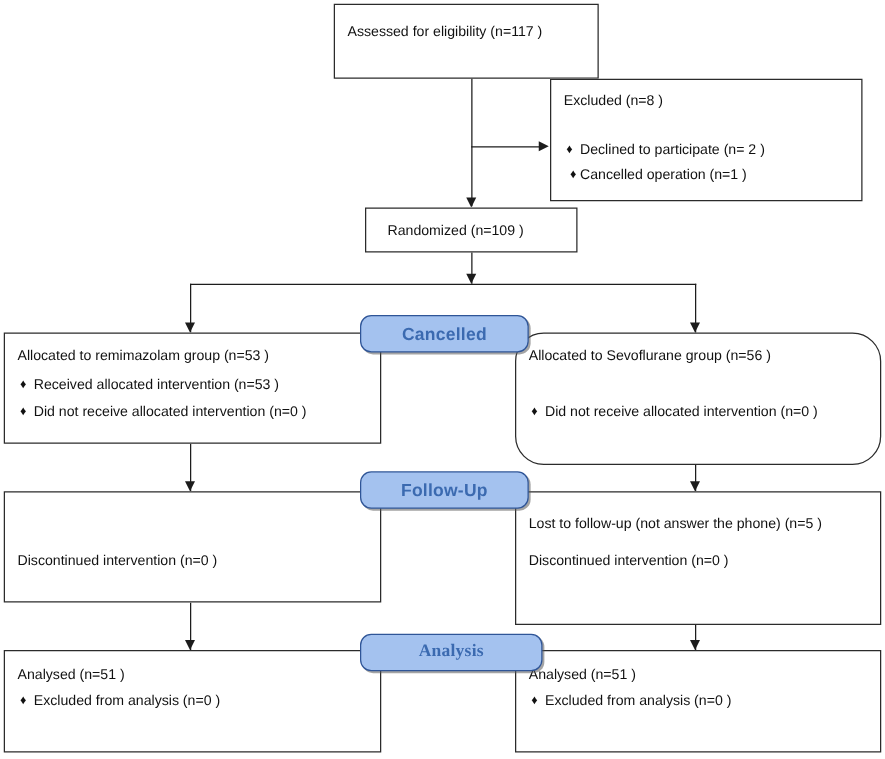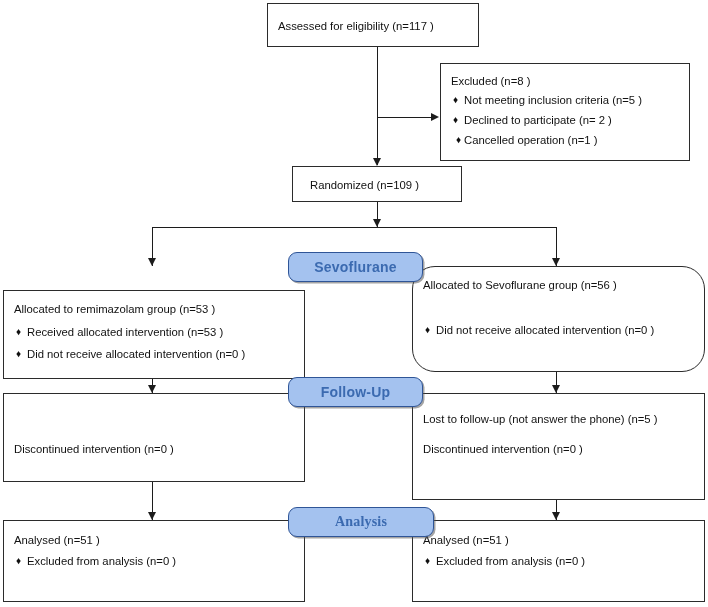--- a/index.html
+++ b/index.html
@@ -42,21 +42,21 @@
            border-bottom:4.6px solid transparent;
            border-left:8px solid #1c1c1c;}
 </style>
 </head>
 <body>
 
 <div id="diagram">
 
 
   <div class="stage" style="left:288px;top:252px;width:135px;height:30px;">
-    <span>Sevoflurane</span>
+    <span>Cancelled</span>
   </div>
 
   <div class="stage" style="left:288px;top:377px;width:135px;height:30px;">
     <span>Follow-Up</span>
   </div>
 
   <div class="stage" style="left:288px;top:507px;width:146px;height:30px;font-family:Liberation Serif, serif;">
     <span>Analysis</span>
   </div>
 
@@ -78,42 +78,39 @@
   <div class="vline" style="left:152px;top:355px;height:38px;"></div>
   <div class="arrow-d" style="left:148px;top:385px;"></div>
   <div class="vline" style="left:556px;top:355px;height:38px;"></div>
   <div class="arrow-d" style="left:552px;top:385px;"></div>
 
   <div class="vline" style="left:152px;top:482px;height:38px;"></div>
   <div class="arrow-d" style="left:148px;top:512px;"></div>
   <div class="vline" style="left:556px;top:482px;height:38px;"></div>
   <div class="arrow-d" style="left:552px;top:512px;"></div>
 
-  <div class="box" style="left:267px;top:3px;width:212px;height:44px;">
+  <div class="box" style="left:267px;top:3px;width:212px;height:60px;">
     <div class="ln" style="top:15px;">Assessed for eligibility (n=117  )</div>
   </div>
 
   <div class="box" style="left:440px;top:63px;width:250px;height:98px;">
     <div class="ln" style="top:10px;">Excluded  (n=8  )</div>
-    <div class="ln b" style="top:29px;">
-      <span class="bullet">♦</span><span>Not meeting inclusion criteria (n=5  )</span>
-    </div>
     <div class="ln b" style="top:49px;">
       <span class="bullet">♦</span><span>Declined to participate (n= 2 )</span>
     </div>
     <div class="ln b" style="top:69px;text-align:center;">
       <span class="bullet">♦</span><span>Cancelled operation (n=1  )</span>
     </div>
   </div>
 
   <div class="box" style="left:292px;top:166px;width:170px;height:36px;">
     <div class="ln" style="top:11px;left:17px;">Randomized (n=109  )</div>
   </div>
 
-  <div class="box" style="left:3px;top:266px;width:302px;height:89px;margin-top:24px;">
+  <div class="box" style="left:3px;top:266px;width:302px;height:89px;">
     <div class="ln" style="top:11px;">Allocated to remimazolam group  (n=53  )</div>
     <div class="ln b" style="top:34px;">
       <span class="bullet">♦</span><span>Received allocated intervention (n=53  )</span>
     </div>
     <div class="ln b" style="top:56px;">
       <span class="bullet">♦</span><span>Did not receive allocated intervention (n=0  )</span>
     </div>
   </div>
 
   <div class="box" style="left:412px;top:266px;width:293px;height:106px;border-radius:23px;">

